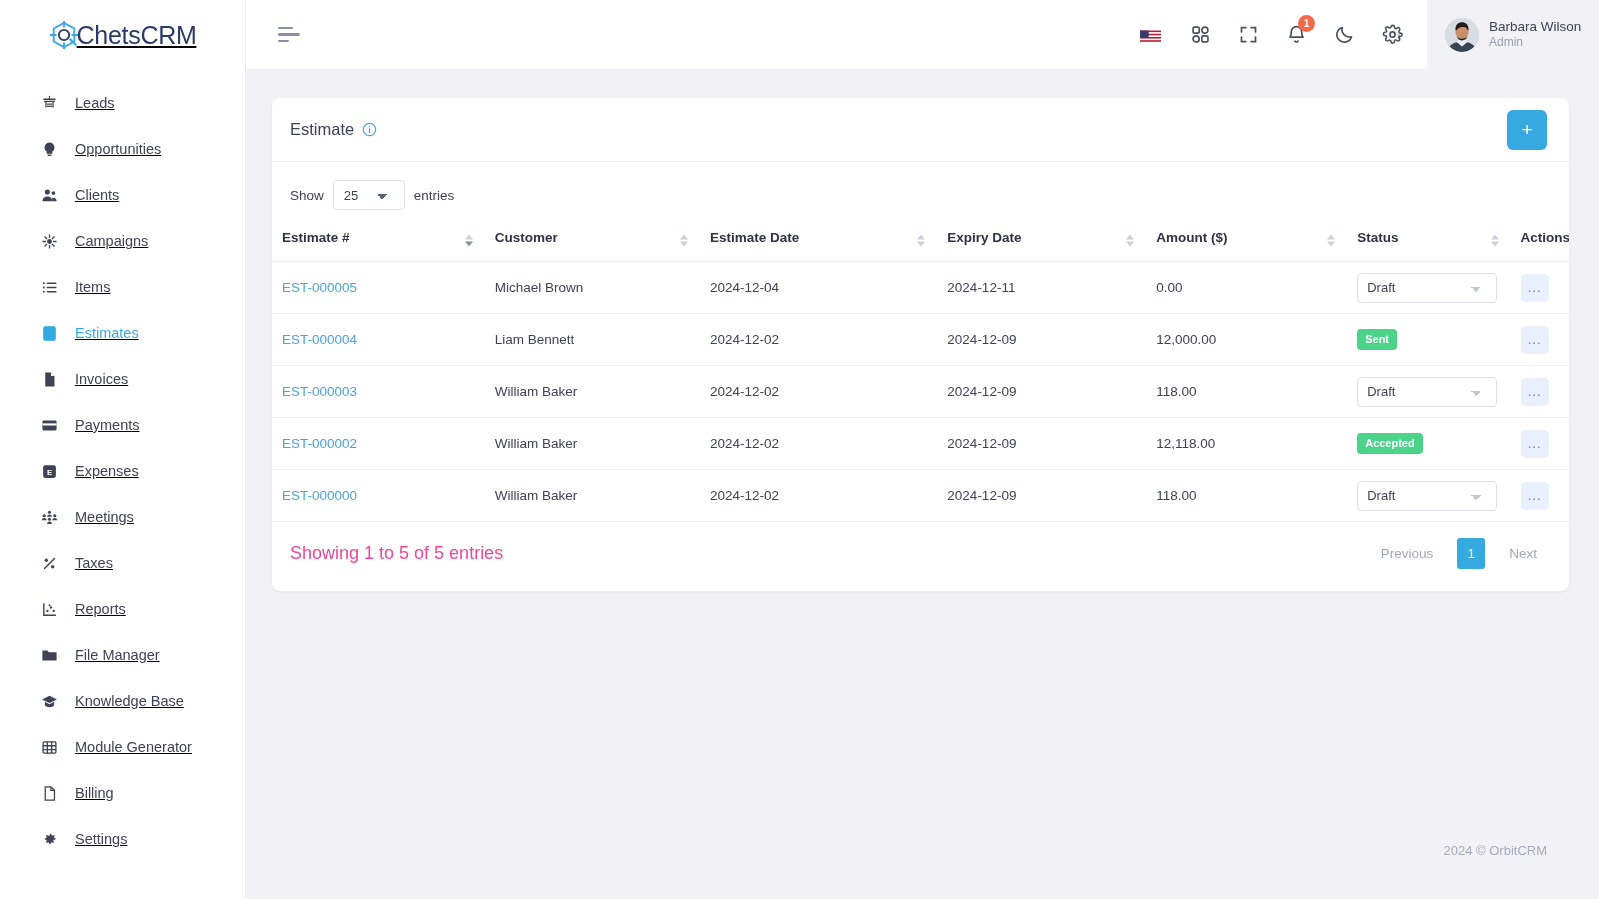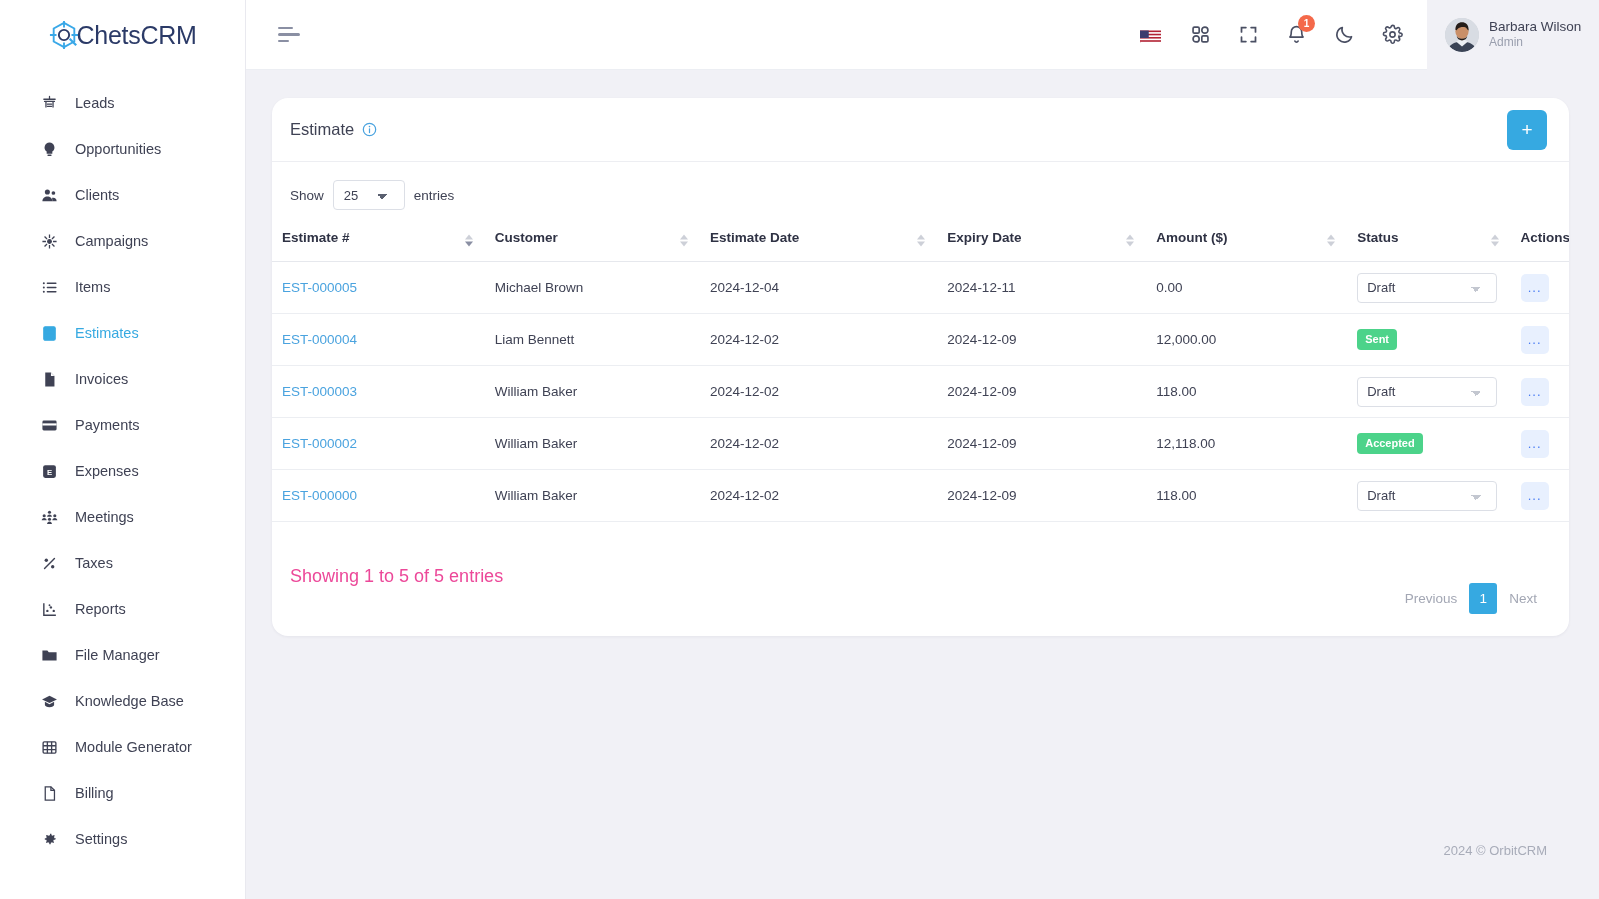--- a/index.html
+++ b/index.html
@@ -12,20 +12,21 @@
   .app { display: flex; width: 1599px; height: 899px; }
 
   
   .sidebar {
     width: 246px; height: 899px;
     background: #ffffff;
     border-right: 1px solid #e9e9ef;
     flex: 0 0 246px;
     display: flex; flex-direction: column;
     overflow: hidden;
+    text-decoration: underline;
   }
   .brand {
     height: 70px; flex: 0 0 70px;
     display: flex; align-items: center; justify-content: center;
     gap: 2px;
   }
   .brand-mark { width: 30px; height: 30px; margin-right: -4px; }
   .brand-text {
     font-size: 25px; font-weight: 400; letter-spacing: -0.3px;
     color: #2b3a67;
@@ -98,21 +99,21 @@
     background: #cfd3da;
     position: relative;
   }
   .user-meta { display: flex; flex-direction: column; line-height: 1.25; }
   .user-name { font-size: 13.5px; color: #3f4254; }
   .user-role { font-size: 12px; color: #9a9fae; }
 
   
   .main { flex: 1; padding: 28px 30px 0 26px; overflow: hidden; }
   .card {
-    background: #ffffff; border-radius: 16px;
+    background: #ffffff; border-radius: 8px;
     box-shadow: 0 1px 3px rgba(30,35,60,.06);
     overflow: hidden;
   }
   .card-head {
     height: 64px;
     display: flex; align-items: center;
     padding: 0 22px 0 18px;
     border-bottom: 1px solid #edeef2;
   }
   .card-title {
@@ -221,21 +222,21 @@
     display: flex; align-items: center; justify-content: center;
     cursor: pointer;
   }
 
   .table-foot {
     display: flex; align-items: center;
     padding: 16px 20px 22px 18px;
   }
   .foot-info { font-size: 18px; color: #ec4899; }
   .foot-spacer { flex: 1; }
-  .pager { display: flex; align-items: flex-end; gap: 0; margin-top: 45px; }
+  .pager { display: flex; align-items: flex-end; gap: 12px; }
   .pager a {
     font-size: 13.5px; color: #a3a7b4;
     padding: 8px 12px; cursor: pointer; text-decoration: none;
     display: block;
   }
   .pager a.page-num {
     background: #36a9e1; color: #fff;
     border-radius: 3px; min-width: 28px; text-align: center;
     padding: 8px 10px;
   }

